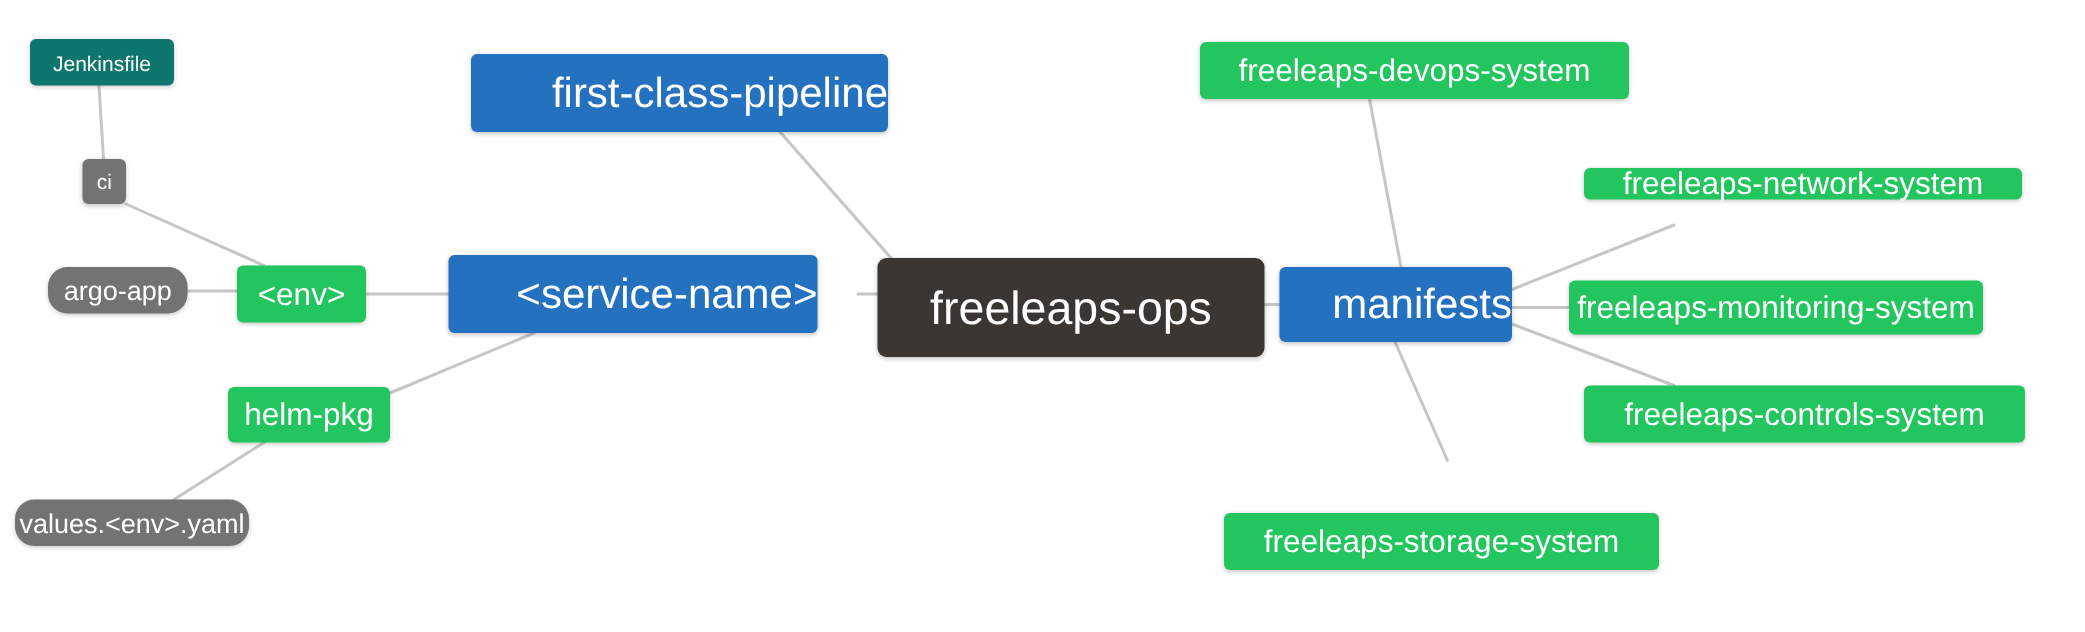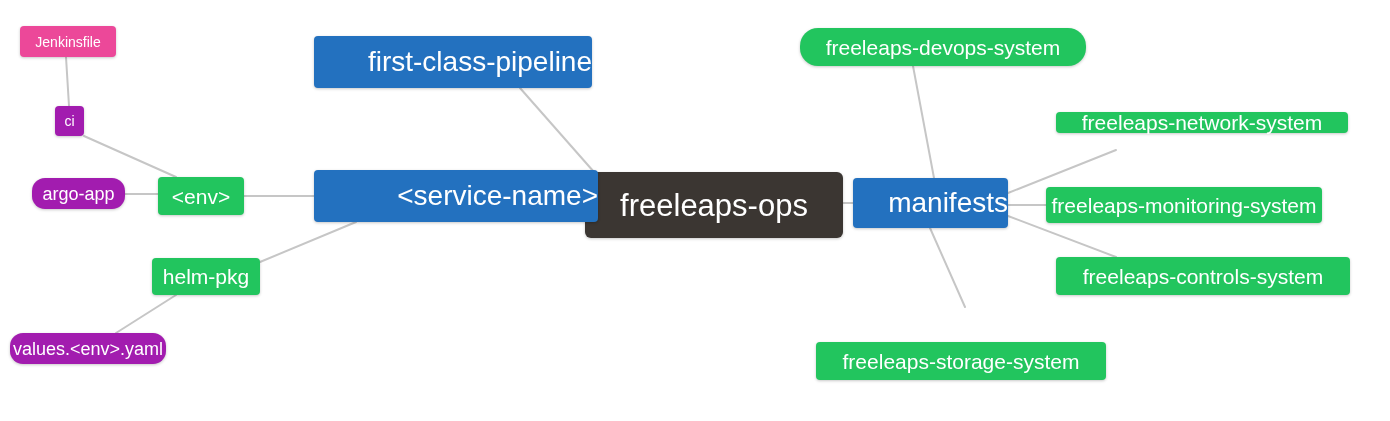--- a/index.html
+++ b/index.html
@@ -42,22 +42,22 @@
     cursor: default;
     z-index: 2;
   }
   .node.root {
     background: #3b3632;
     border-radius: 6px;
     font-size: 31px;
   }
   .node.blue   { background: #2371bf; }
   .node.green  { background: #22c55e; }
-  .node.orange { background: #ec4899; }
-  .node.red    { background: #a21caf; }
+  .node.orange { background: #0f766e; }
+  .node.red    { background: #737373; }
 
   .size-xl { font-size: 30px; }
   .size-lg { font-size: 28px; justify-content: flex-end; }
   .size-md { font-size: 21px; }
   .size-sm { font-size: 18px; border-radius: 13px; }
   .size-xs { font-size: 14px; }
 </style>
 </head>
 <body>
 
@@ -75,36 +75,36 @@
       <line x1="934" y1="178" x2="913" y2="66" stroke="#c6c6c6" stroke-width="2" stroke-linecap="round"></line>
       <line x1="1008" y1="193" x2="1116" y2="150" stroke="#c6c6c6" stroke-width="2" stroke-linecap="round"></line>
       <line x1="1008" y1="205" x2="1050" y2="205" stroke="#c6c6c6" stroke-width="2" stroke-linecap="round"></line>
       <line x1="1008" y1="216" x2="1116" y2="257" stroke="#c6c6c6" stroke-width="2" stroke-linecap="round"></line>
       <line x1="930" y1="228" x2="965" y2="307" stroke="#c6c6c6" stroke-width="2" stroke-linecap="round"></line>
     </svg>
   <div id="node-layer">
       <div class="node root size-xl" style="left: 585px; top: 172px; width: 258px; height: 66px;">
         <span>freeleaps-ops</span>
       </div>
-      <div class="node blue size-lg" style="left: 314px; top: 170px; width: 284px; height: 52px;">
+      <div class="node blue size-lg" style="left: 299px; top: 170px; width: 246px; height: 52px;">
         <span>&lt;service-name&gt;</span>
       </div>
       <div class="node blue size-lg" style="left: 314px; top: 36px; width: 278px; height: 52px;">
         <span>first-class-pipeline</span>
       </div>
       <div class="node blue size-lg" style="left: 853px; top: 178px; width: 155px; height: 50px; padding-left: 20px;">
         <span>manifests</span>
       </div>
       <div class="node green size-md" style="left: 158px; top: 177px; width: 86px; height: 38px;">
         <span>&lt;env&gt;</span>
       </div>
       <div class="node green size-md" style="left: 152px; top: 258px; width: 108px; height: 37px; text-align: center;">
         <span>helm-pkg</span>
       </div>
-      <div class="node green size-md" style="left: 800px; top: 28px; width: 286px; height: 38px; border-radius: 18px;">
+      <div class="node green size-md" style="left: 800px; top: 28px; width: 286px; height: 38px;">
         <span>freeleaps-devops-system</span>
       </div>
       <div class="node green size-md" style="left: 1056px; top: 112px; width: 292px; height: 21px;">
         <span>freeleaps-network-system</span>
       </div>
       <div class="node green size-md" style="left: 1046px; top: 187px; width: 276px; height: 36px;">
         <span>freeleaps-monitoring-system</span>
       </div>
       <div class="node green size-md" style="left: 1056px; top: 257px; width: 294px; height: 38px;">
         <span>freeleaps-controls-system</span>

